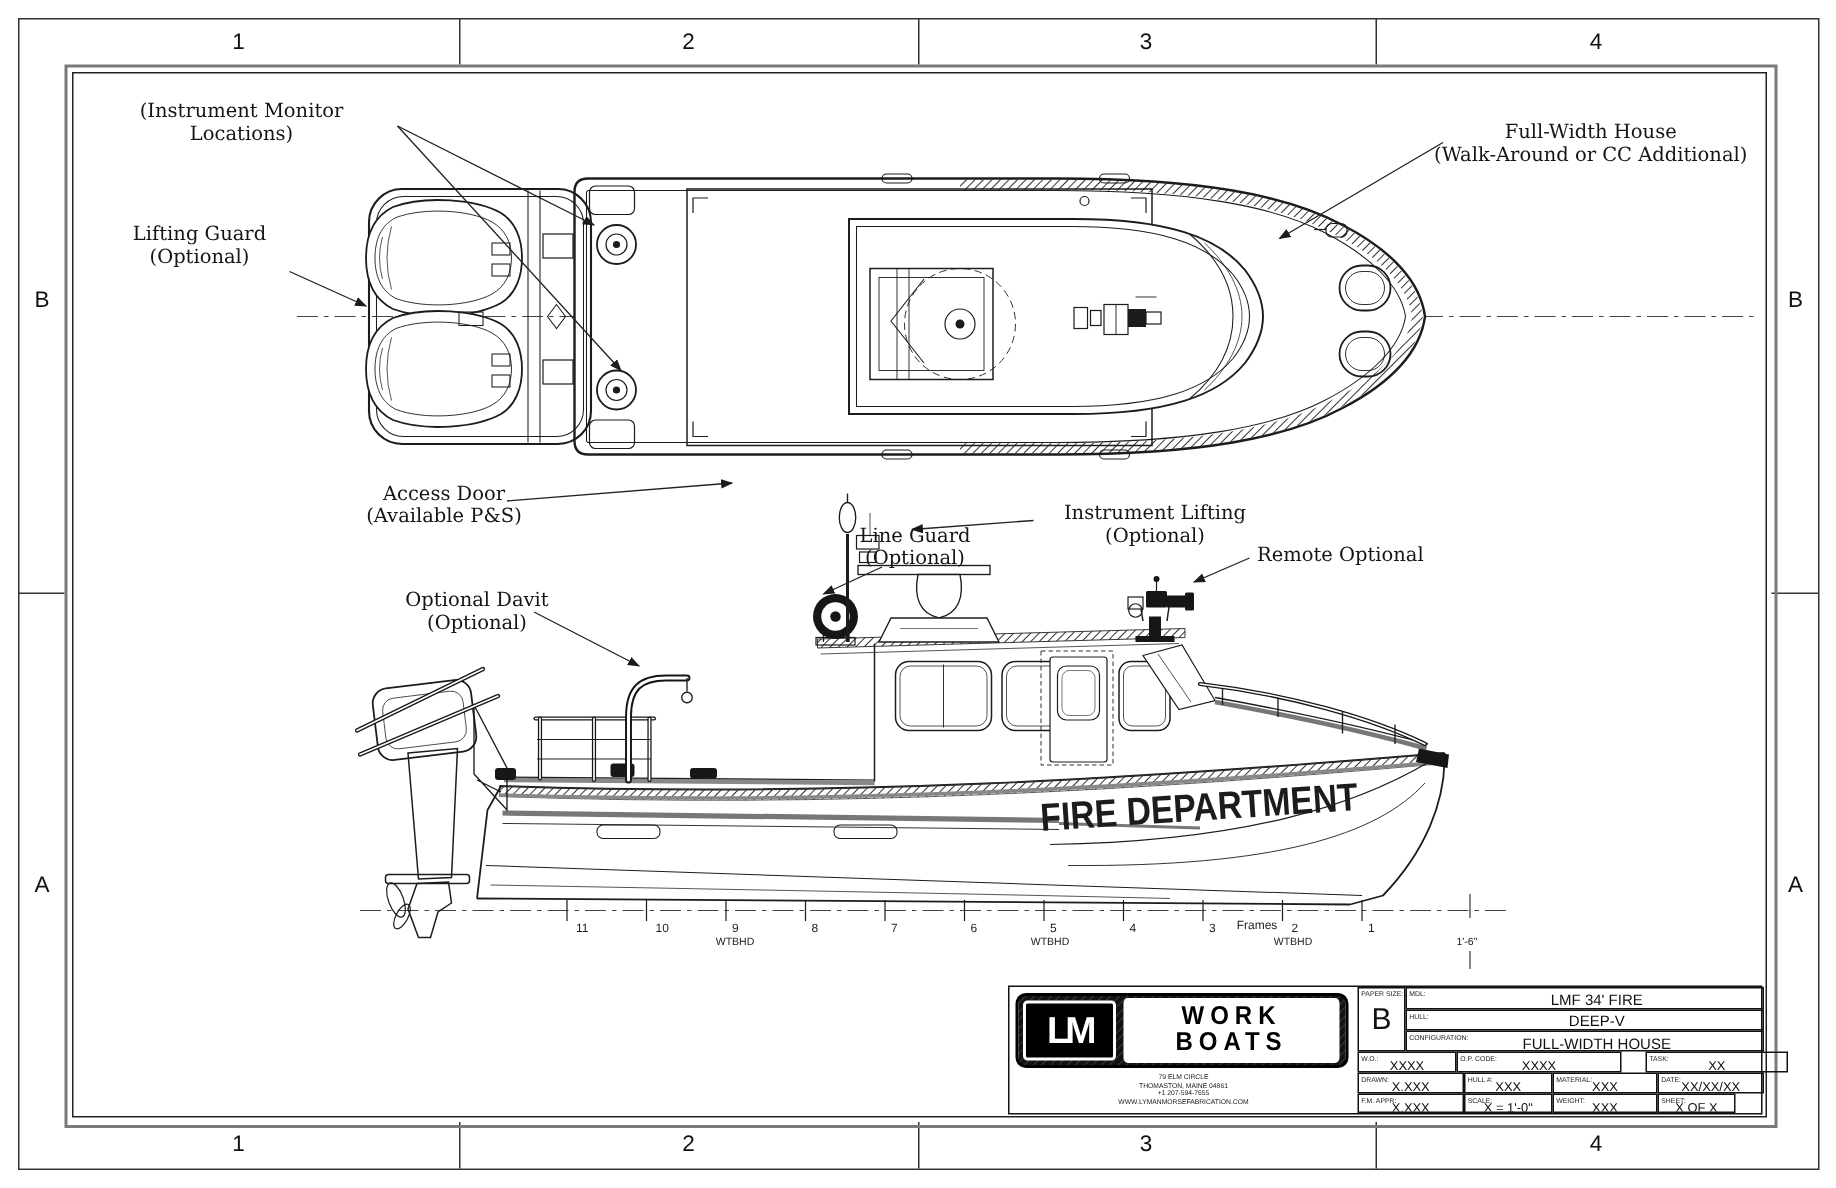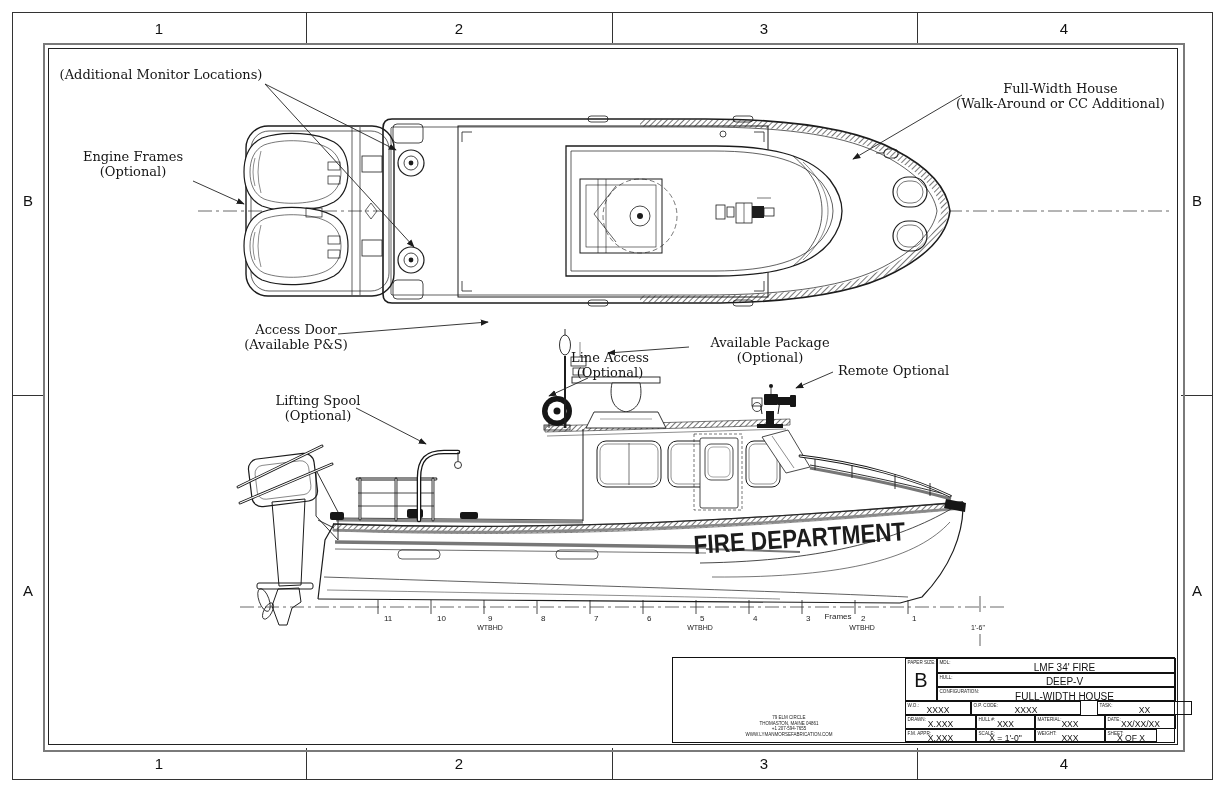--- a/index.html
+++ b/index.html
@@ -322,52 +322,59 @@
       <path class="lead" d="M962,95 L853,159" marker-end="url(#arw)"></path>
       <path class="lead" d="M338,334 L488,322" marker-end="url(#arw)"></path>
       <path class="lead" d="M588,378 L549,396" marker-end="url(#arw)"></path>
       <path class="lead" d="M689,347 L608,353" marker-end="url(#arw)"></path>
       <path class="lead" d="M833,372 L796,388" marker-end="url(#arw)"></path>
       <path class="lead" d="M356,408 L426,444" marker-end="url(#arw)"></path>
     </g>
   </svg>
 
   <div class="abs callout" style="left:58px;top:68px;width:206px">
-    <div>(Additional Monitor Locations)</div>
+    <div>(Instrument Monitor Locations)</div>
   </div>
   <div class="abs callout" style="left:73px;top:150px;width:120px">
-    <div>Engine Frames</div>
+    <div>Lifting Guard</div>
     <div>(Optional)</div>
   </div>
   <div class="abs callout" style="left:953px;top:82px;width:215px">
     <div>Full-Width House</div>
     <div>(Walk-Around or CC Additional)</div>
   </div>
   <div class="abs callout" style="left:236px;top:323px;width:120px">
     <div>Access Door</div>
     <div>(Available P&amp;S)</div>
   </div>
   <div class="abs callout" style="left:550px;top:351px;width:120px">
-    <div>Line Access</div>
+    <div>Line Guard</div>
     <div>(Optional)</div>
   </div>
   <div class="abs callout" style="left:690px;top:336px;width:160px">
-    <div>Available Package</div>
+    <div>Instrument Lifting</div>
     <div>(Optional)</div>
   </div>
   <div class="abs callout left" style="left:838px;top:364px;white-space:nowrap">
     <div>Remote Optional</div>
   </div>
   <div class="abs callout" style="left:258px;top:394px;width:120px">
-    <div>Lifting Spool</div>
+    <div>Optional Davit</div>
     <div>(Optional)</div>
   </div>
 
   <div class="abs tb">
 
+    <div class="abs logo-box">
+      <div class="lm-mark">LM</div>
+      <div class="wordmark">
+        <span>WORK</span>
+        <span>BOATS</span>
+      </div>
+    </div>
     <div class="abs address">
       <div>79 ELM CIRCLE</div>
       <div>THOMASTON, MAINE 04861</div>
       <div>+1 207-594-7655</div>
       <div>WWW.LYMANMORSEFABRICATION.COM</div>
     </div>
 
     <div class="cell" style="left:232px;top:0;width:32px;height:43px">
       <span class="lab">PAPER SIZE:</span>
       <div class="val" style="top:10px;font-size:20px">B</div>

